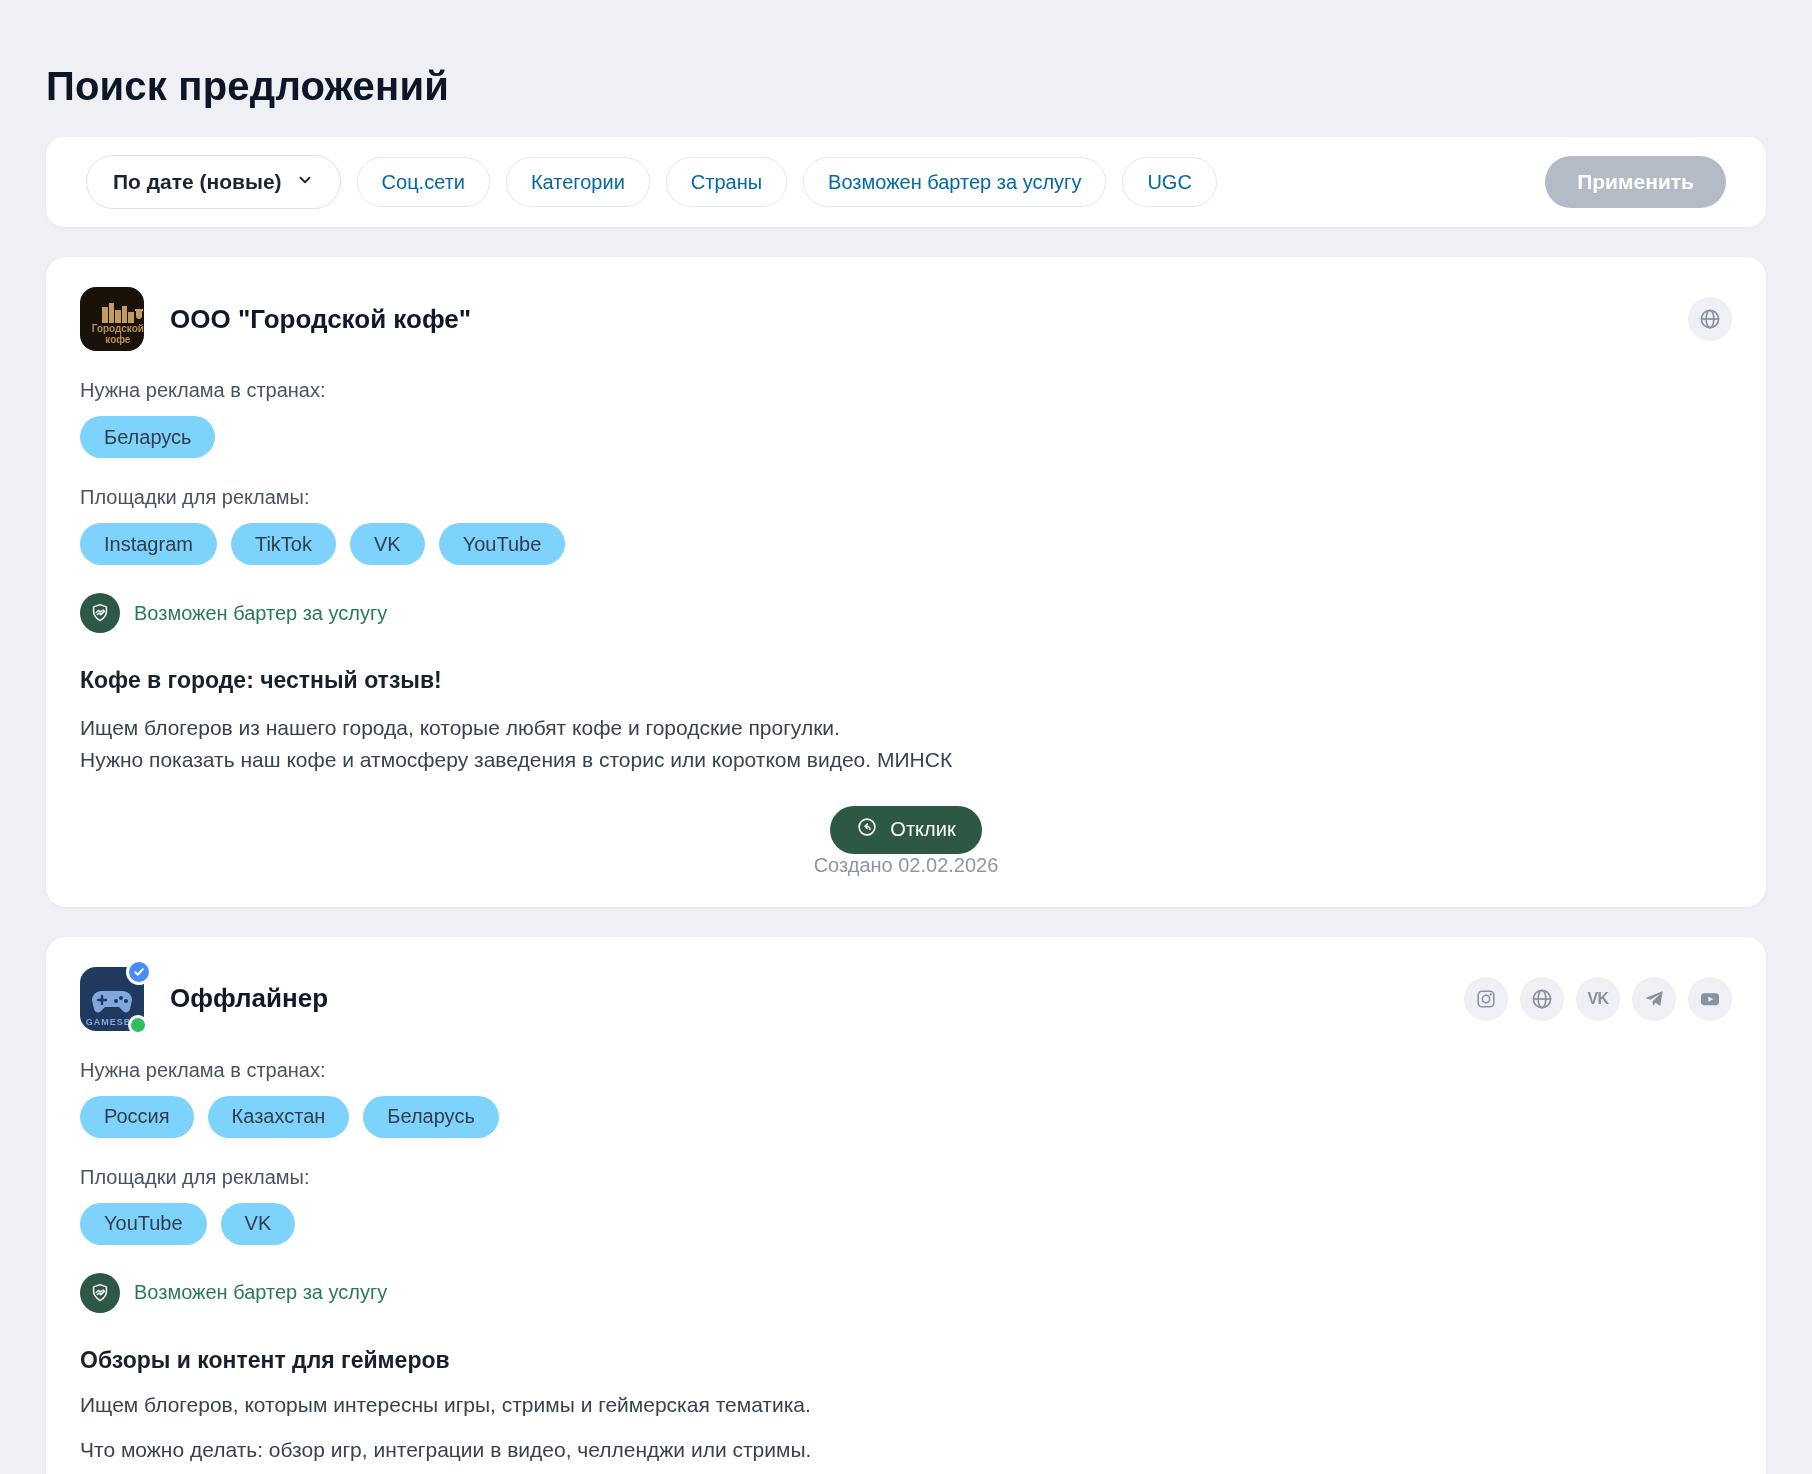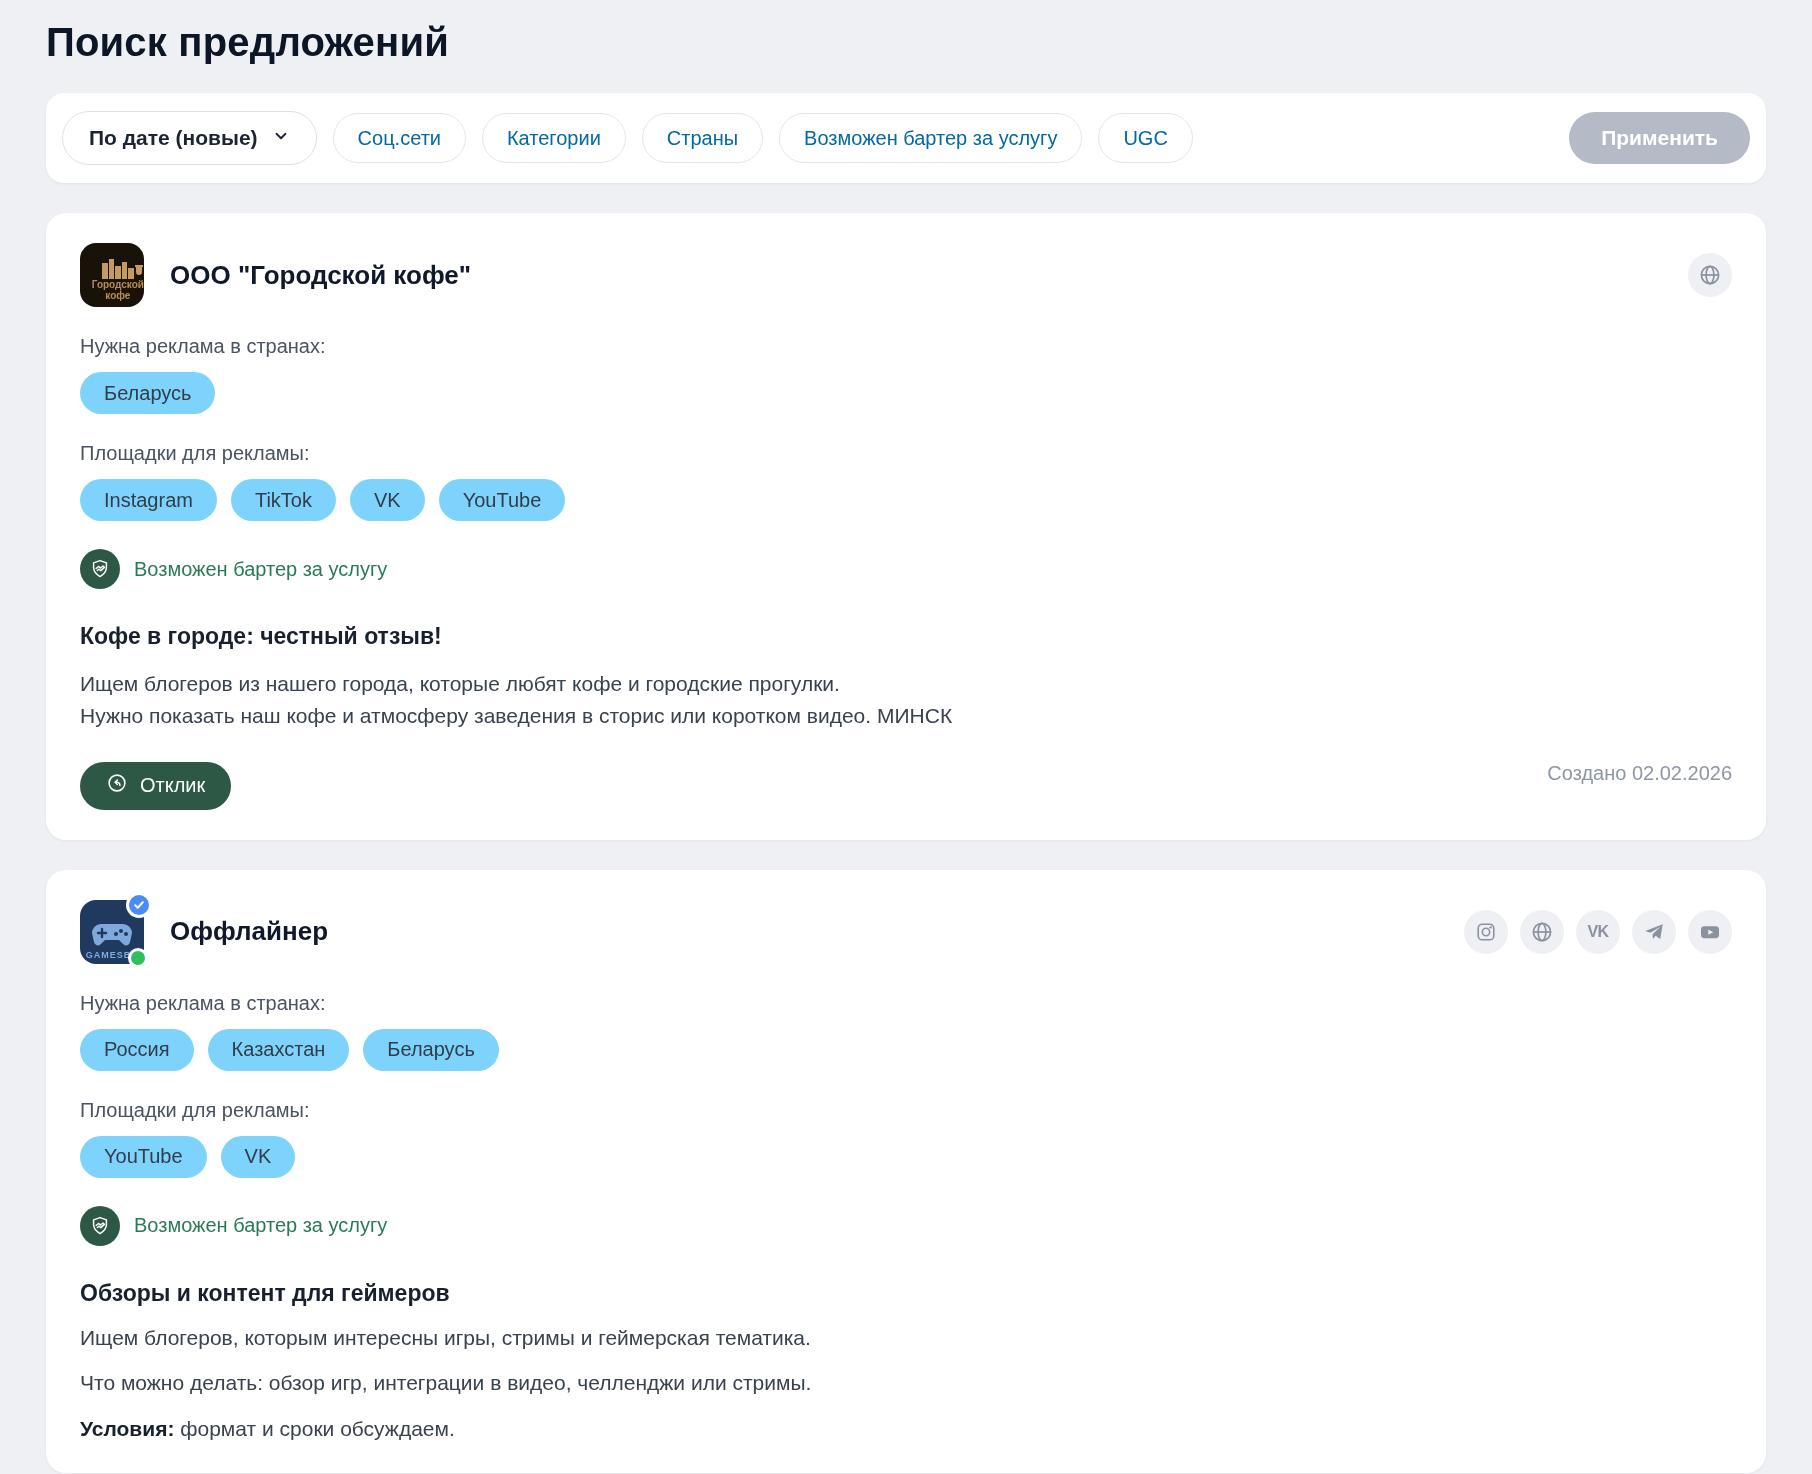--- a/index.html
+++ b/index.html
@@ -5,27 +5,27 @@
   * { margin:0; padding:0; box-sizing:border-box; }
   html,body { width:1812px; min-height:1474px; }
   body {
     background:#eef0f4;
     font-family:"Liberation Sans", sans-serif;
     color:#121a28;
     padding:20px 46px 24px 46px;
   }
   
   .page-title {
-    font-size:40px; font-weight:800; color:#0d1626; letter-spacing:.2px;
+    font-size:40px; font-weight:800; color:#0d1626; letter-spacing:.2px;margin-top:44px;
   }
   
   .filterbar {
     margin-top:28px; background:#fff; border-radius:18px;
     box-shadow:0 1px 3px rgba(16,24,40,.05);
-    height:90px; display:flex; align-items:center; gap:16px; padding:0 16px;
+    height:90px; display:flex; align-items:center; gap:16px; padding:0 40px;
   }
   .sort-btn {
     display:flex; align-items:center; gap:14px;
     background:#fff; border:1px solid #dde1e7; border-radius:28px;
     height:54px; padding:0 26px; font-size:21px; font-weight:600; color:#1c2433;
     font-family:inherit; cursor:pointer;
   }
   .fchip {
     background:#fff; border:1px solid #e3e6eb; border-radius:26px;
     height:50px; padding:0 24px; font-size:20px; color:#0369a1;
@@ -77,21 +77,21 @@
   .barter-circle {
     width:40px; height:40px; border-radius:50%; background:#2d5846;
     display:flex; align-items:center; justify-content:center;
   }
   .barter-text { font-size:20px; color:#2b7a57; }
   .post-title { margin-top:34px; font-size:23px; font-weight:800; color:#18202e; }
   .desc { margin-top:18px; font-size:21px; color:#39424f; line-height:1.52; }
   .desc2 p { margin-top:16px; font-size:21px; color:#39424f; line-height:1.4; }
   .desc2 p:first-child { margin-top:16px; }
   .desc2 .b { font-weight:800; color:#18202e; }
-  .card-footer { margin-top:30px; display:flex; justify-content:space-between; }
+  .card-footer { margin-top:30px; display:flex; align-items:center; justify-content:space-between;flex-direction:column; }
   .respond-btn {
     background:#2d5846; color:#fff; border:none; border-radius:24px; height:48px;
     padding:0 26px; display:flex; align-items:center; gap:12px;
     font-size:20px; font-weight:500; font-family:inherit; cursor:pointer;
   }
   .created { font-size:20px; color:#8d96a5; }
 </style>
 </head>
 <body>
 

